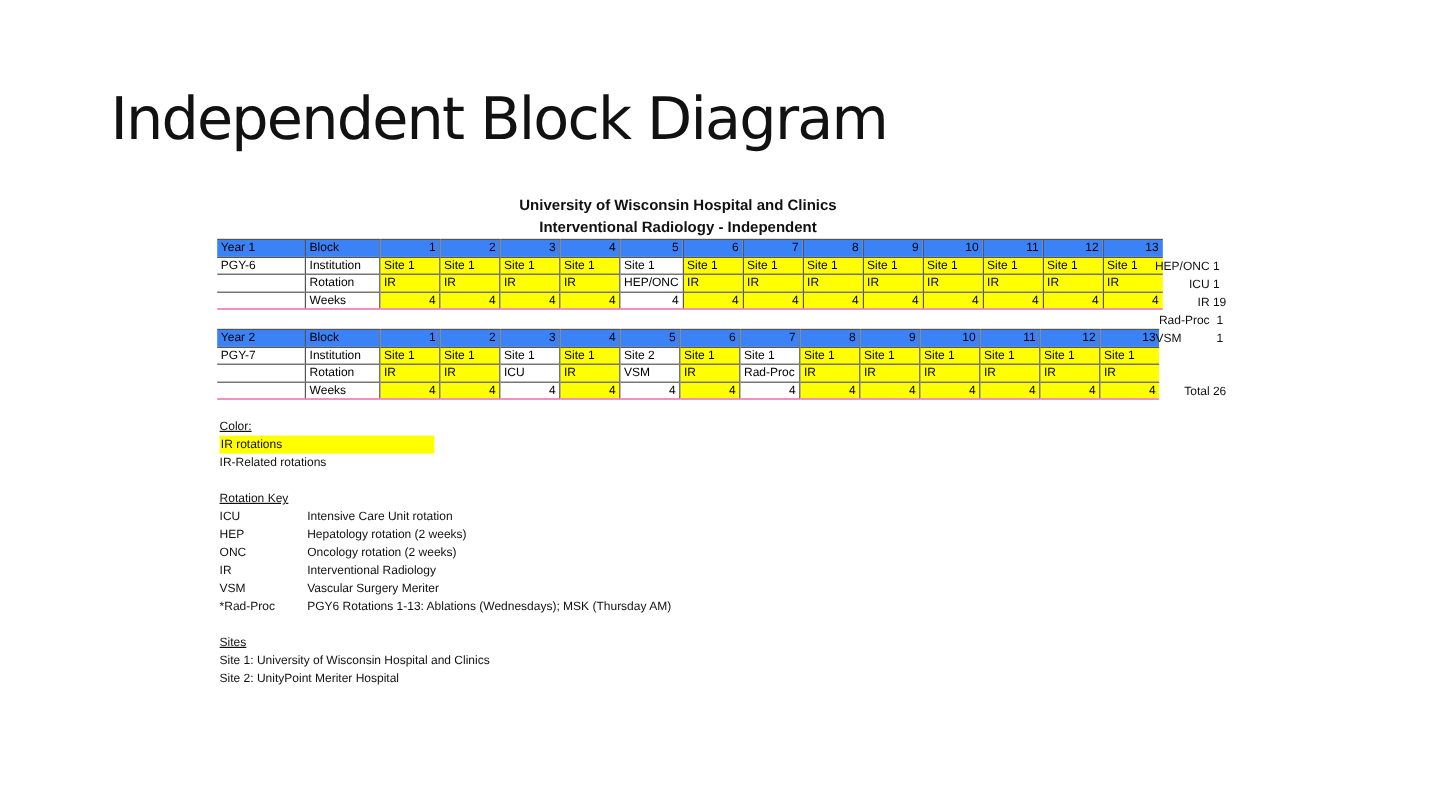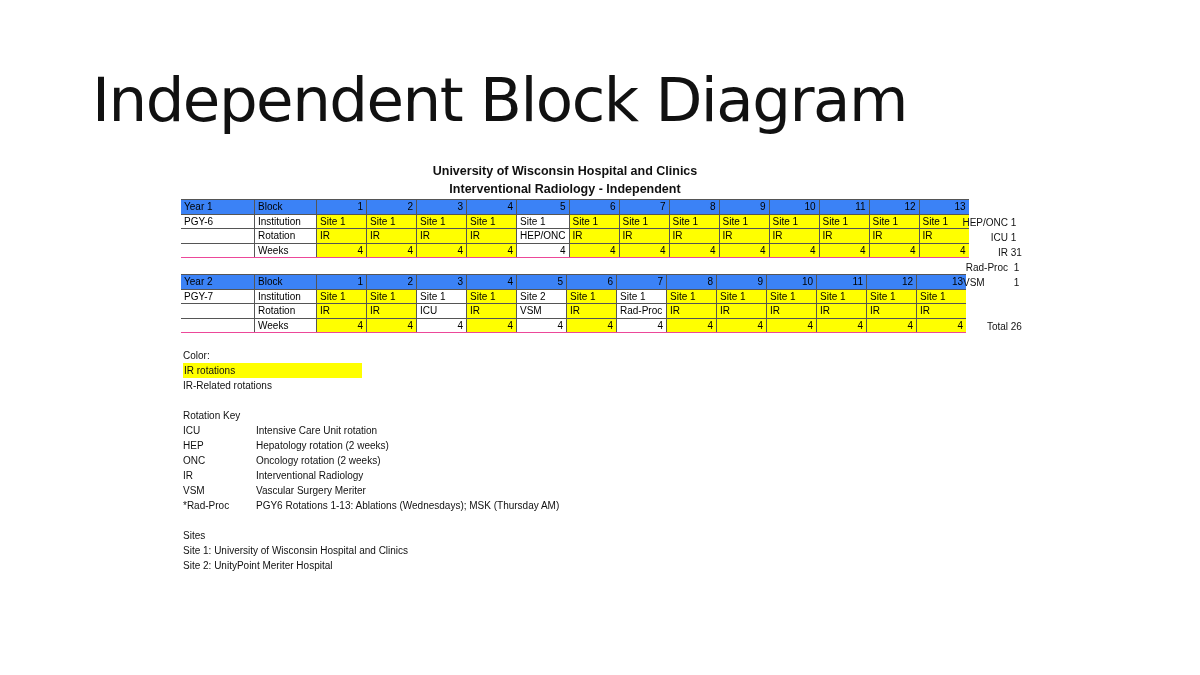--- a/index.html
+++ b/index.html
@@ -1,36 +1,36 @@
 <!DOCTYPE html>
 <html><head>
 <meta charset="utf-8">
 <style>
   html, body { margin:0; padding:0; }
   body { width:1200px; height:675px; background:#ffffff; position:relative; overflow:hidden;
          font-family:"Liberation Sans", sans-serif; color:#000; }
-  .slide-title { position:absolute; left:92px; top:70px; font-size:61px; font-weight:normal;
+  .slide-title { position:absolute; left:92px; top:70px; font-size:49px; font-weight:normal;
                  font-family:"DejaVu Sans", sans-serif; letter-spacing:-1.5px; line-height:60px; color:#111; }
   .sheet-title { position:absolute; left:390px; width:350px; text-align:center; font-weight:bold;
                  font-size:12.5px; color:#111; }
   .grid { position:absolute; left:181px; border-collapse:collapse; font-size:10px; table-layout:fixed; }
   .grid td { height:13.5px; padding:0 3px; border-top:1px solid #555; border-left:1px solid #555;
              white-space:nowrap; overflow:hidden; line-height:13px; }
   .grid td.first { border-left:none; }
   .grid tr.hdr td { background:#3b82f6; }
   .grid td.num { text-align:right; }
   .grid td.y { background:#ffff00; }
   .grid td.w { background:#ffffff; }
   .grid tr.last td { border-bottom:1px solid #ec4899; }
   .grid td.c0 { width:67px; } .grid td.c1 { width:55px; }
   .grid td.cb { width:43px; }
   .side { position:absolute; font-size:10px; color:#111; }
   .side .lbl { display:inline-block; text-align:right; }
   .legend { position:absolute; left:183px; font-size:10px; color:#111; line-height:15px; }
-  .u { }
+  .u { text-decoration:underline; }
   .ir-swatch { background:#ffff00; width:178px; display:inline-block; padding-left:1px; }
   .key-row span.k { display:inline-block; width:73px; }
 </style>
 </head>
 <body>
 
 <div class="slide-title">Independent Block Diagram</div>
 
 <div class="sheet-title" style="top:164px;">University of Wisconsin Hospital and Clinics</div>
 <div class="sheet-title" style="top:182px;">Interventional Radiology - Independent</div>
@@ -185,21 +185,21 @@
   <div class="side" style="left:960px; top:217px; width:64px;">
     <span class="lbl" style="width:48px;">HEP/ONC</span>
     <span>1</span>
   </div>
   <div class="side" style="left:960px; top:232px;">
     <span class="lbl" style="width:48px;">ICU</span>
     <span>1</span>
   </div>
   <div class="side" style="left:960px; top:247px;">
     <span class="lbl" style="width:48px;">IR</span>
-    <span>31</span>
+    <span>19</span>
   </div>
   <div class="side" style="left:960px; top:262px;">
     <span class="lbl" style="width:48px;">Rad-Proc</span>
     <span style="margin-left:3px;">1</span>
   </div>
   <div class="side" style="left:963px; top:277px;">
     <span style="display:inline-block; width:48px;">VSM</span>
     <span>1</span>
   </div>
   <div class="side" style="left:960px; top:321px;">

